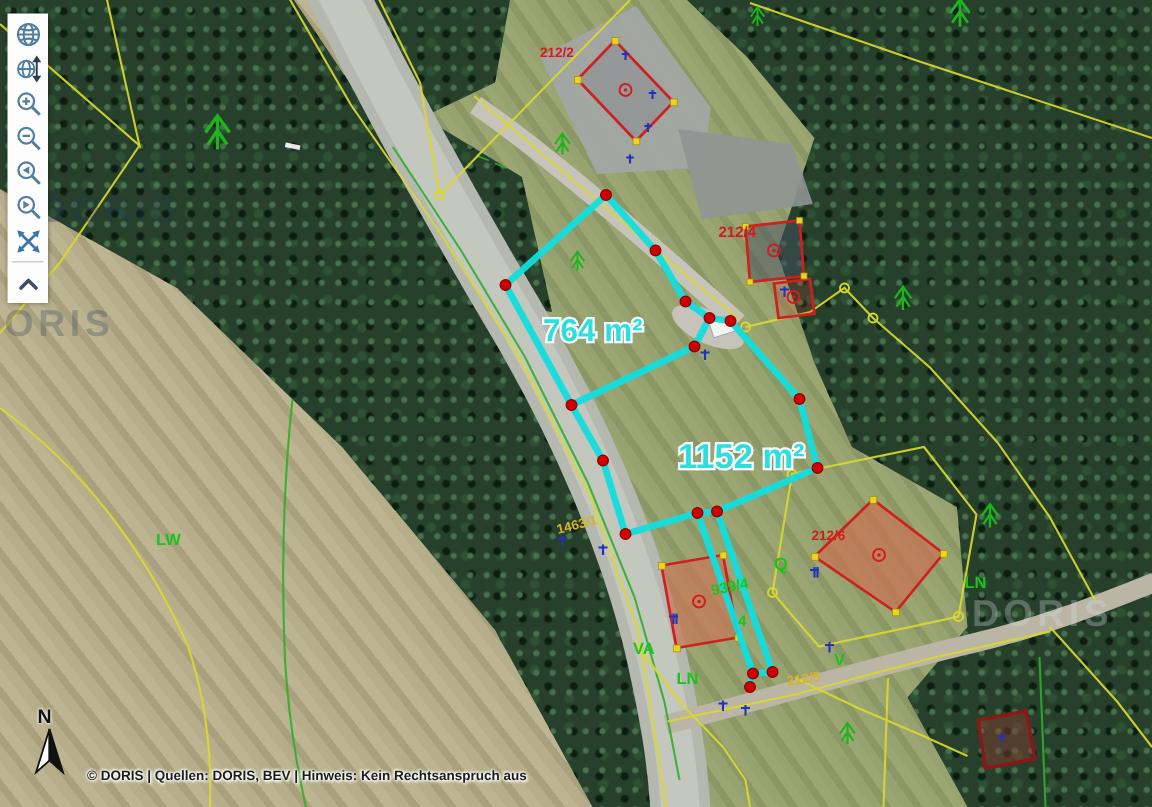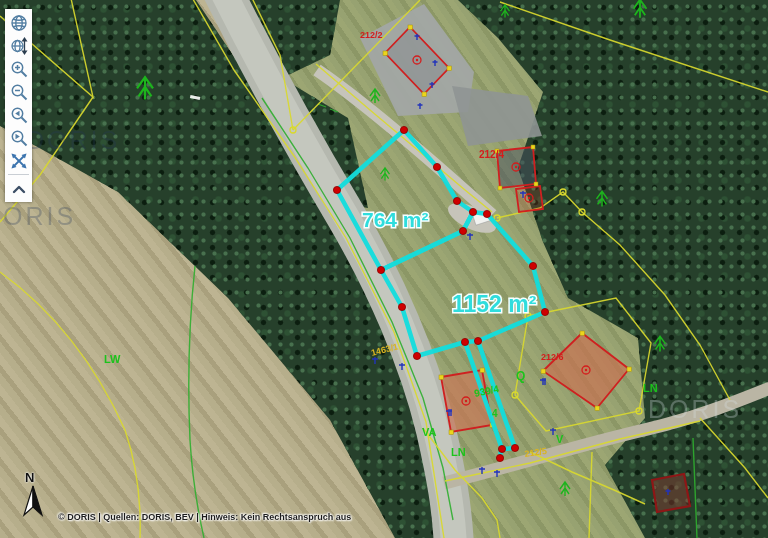--- a/index.html
+++ b/index.html
@@ -28,21 +28,21 @@
   .arealabel{fill:#2fdddd;font-weight:bold;paint-order:stroke;stroke:#f6ffff;stroke-width:3px;}
   .redlabel{fill:#d41c1c;font-weight:bold;}
   .yellowlabel{fill:#d9b422;font-weight:bold;}
   .greenlabel{fill:#1cc31c;font-weight:bold;}
   
   .toolbar{position:absolute;left:5px;top:9px;width:27px;background:#fdfdfd;
     box-shadow:0 0 3px rgba(0,0,0,.45);display:flex;flex-direction:column;align-items:center;padding:2px 0;}
   .tbtn{width:25px;height:23px;display:flex;align-items:center;justify-content:center;cursor:pointer;}
   .tdiv{width:21px;height:1px;background:#c9ced4;margin:2px 0;}
   
-  .wm{position:absolute;font-weight:normal;font-size:25px;letter-spacing:3px;
+  .wm{position:absolute;font-weight:bold;font-size:25px;letter-spacing:3px;
       color:rgba(35,55,90,.28);pointer-events:none;}
   .wm-light{color:rgba(215,224,230,.30);}
   .north{position:absolute;left:16px;top:470px;width:36px;height:52px;}
   .north .n{position:absolute;left:9px;top:0;font-size:13px;font-weight:bold;color:#111;
       text-shadow:0 0 2px #fff,0 0 2px #fff;}
   .attribution{position:absolute;left:58px;top:489px;font-size:9px;line-height:11.5px;
       font-weight:600;color:#1c1c1c;white-space:pre;
       text-shadow:0 0 2px #fff,0 0 2px #fff,1px 1px 2px #fff,-1px -1px 2px #fff;}
 </style>
 </head>

